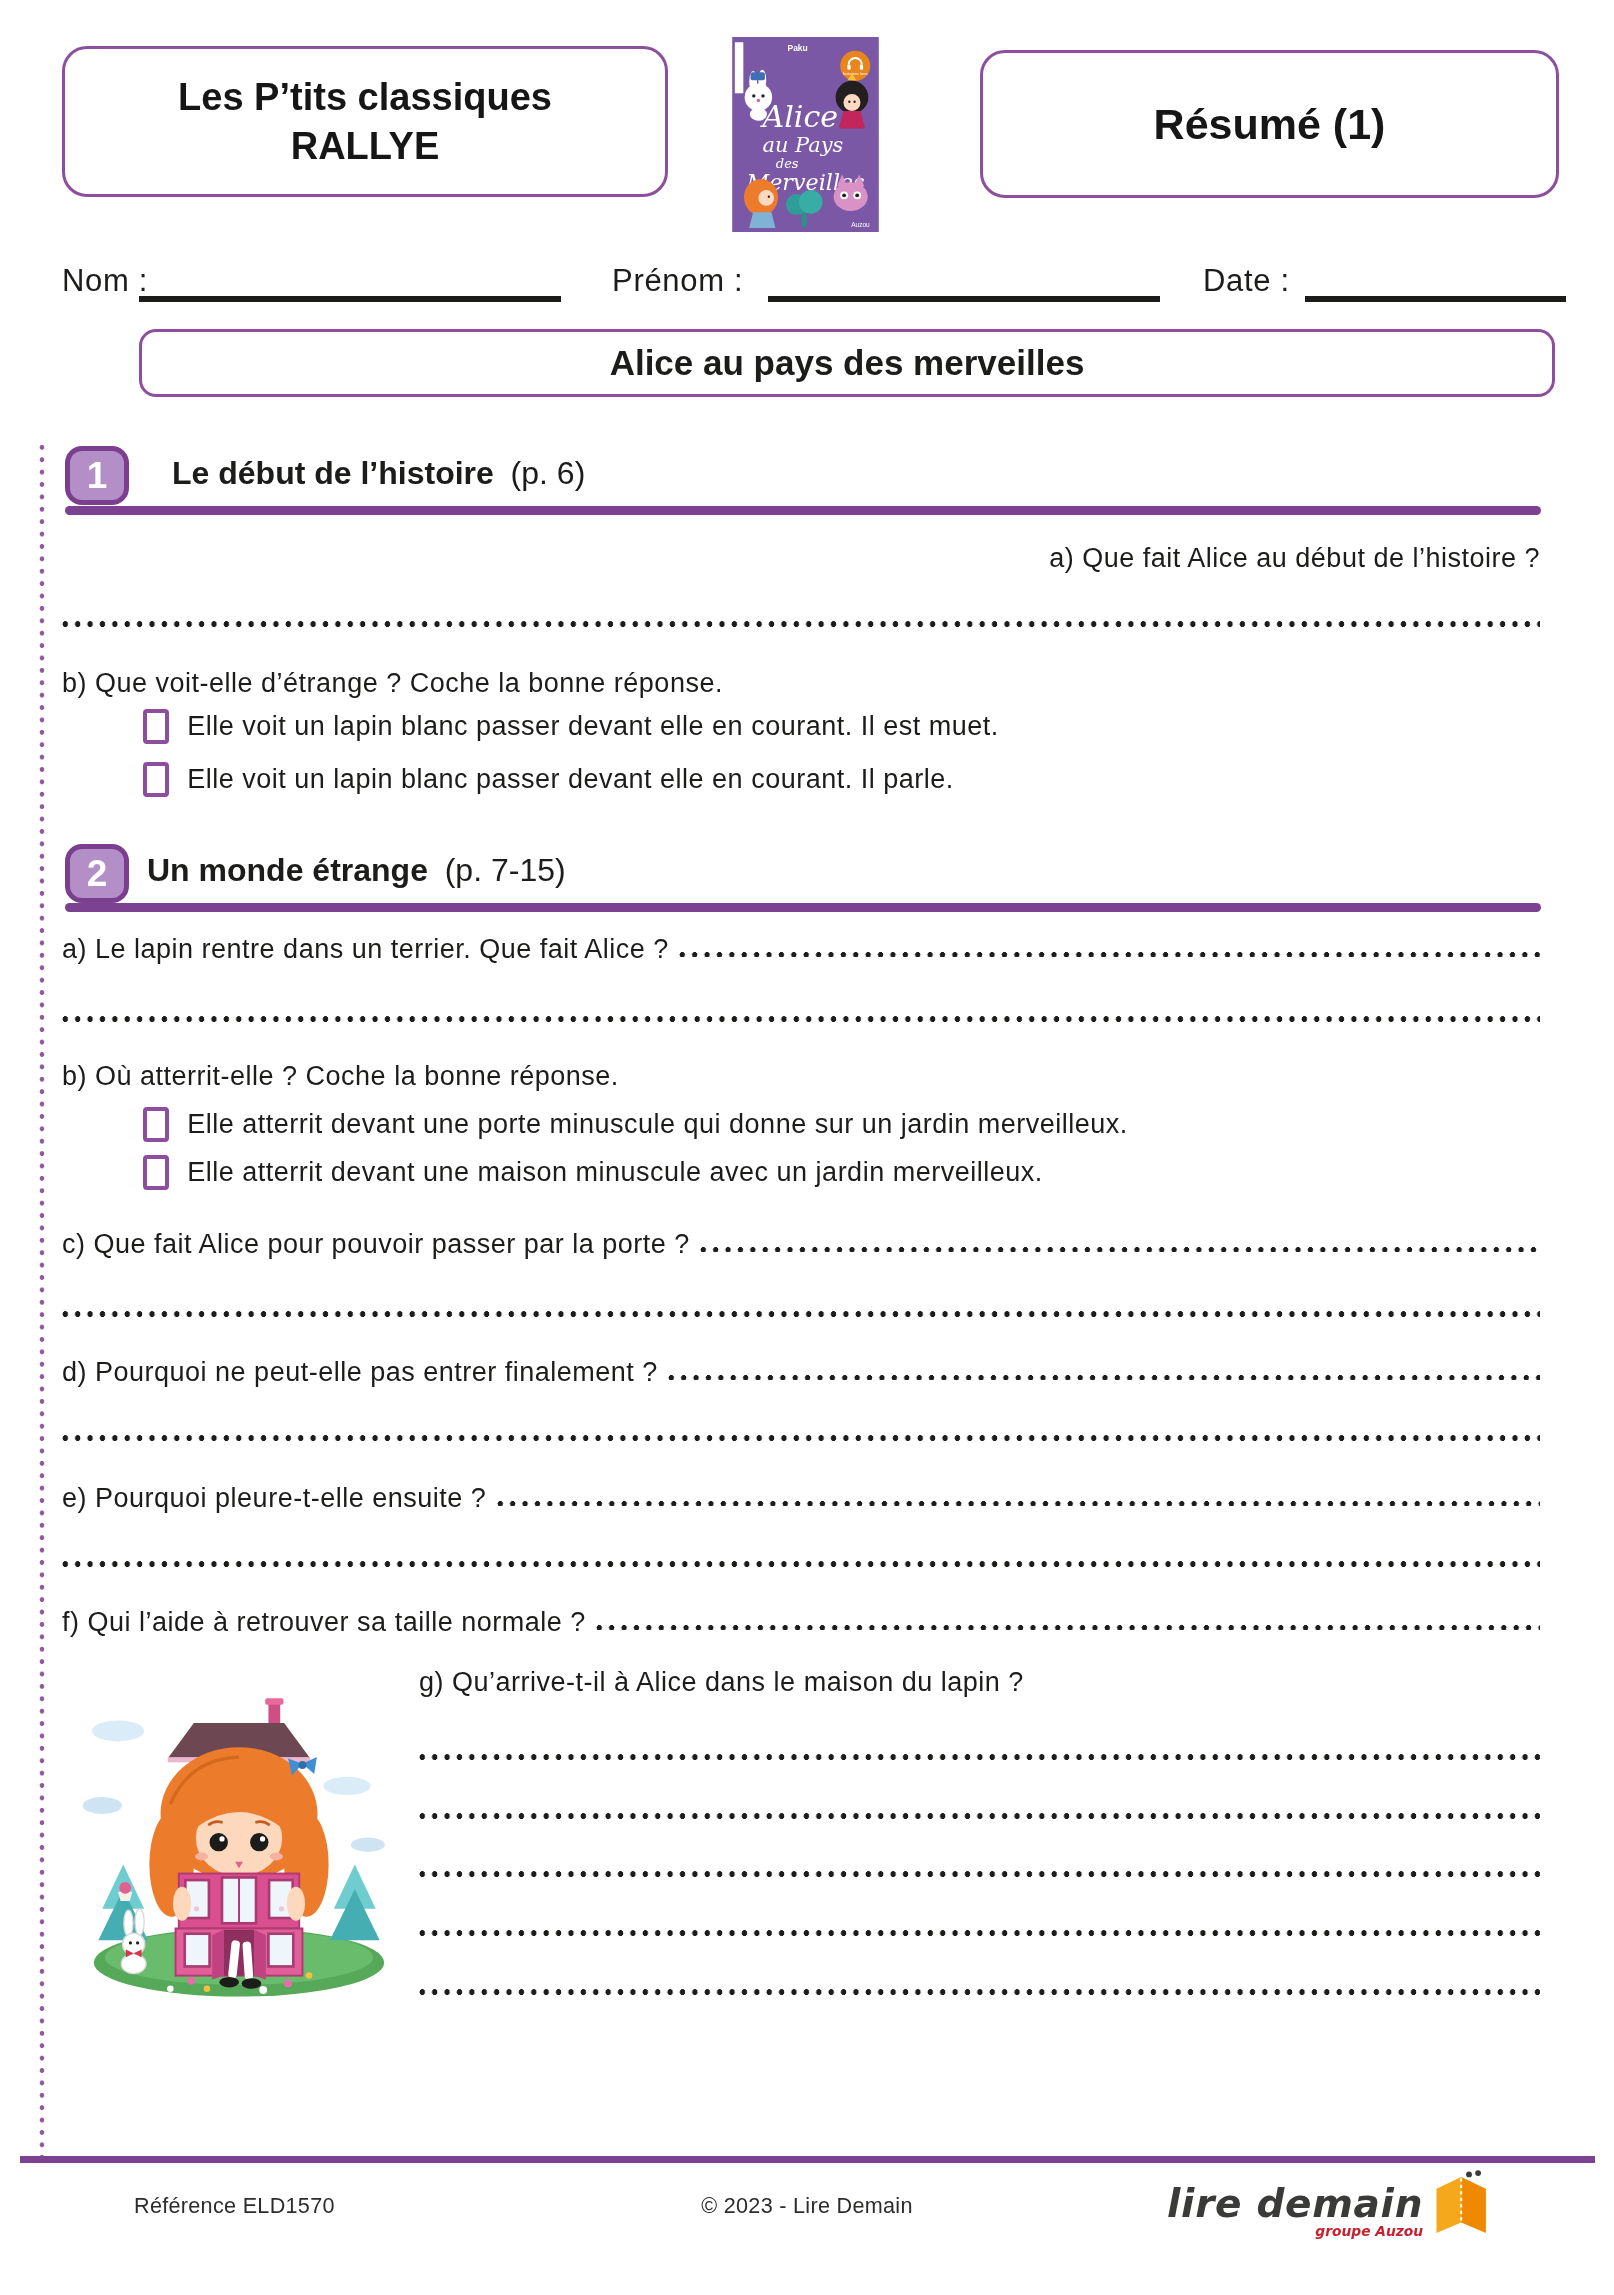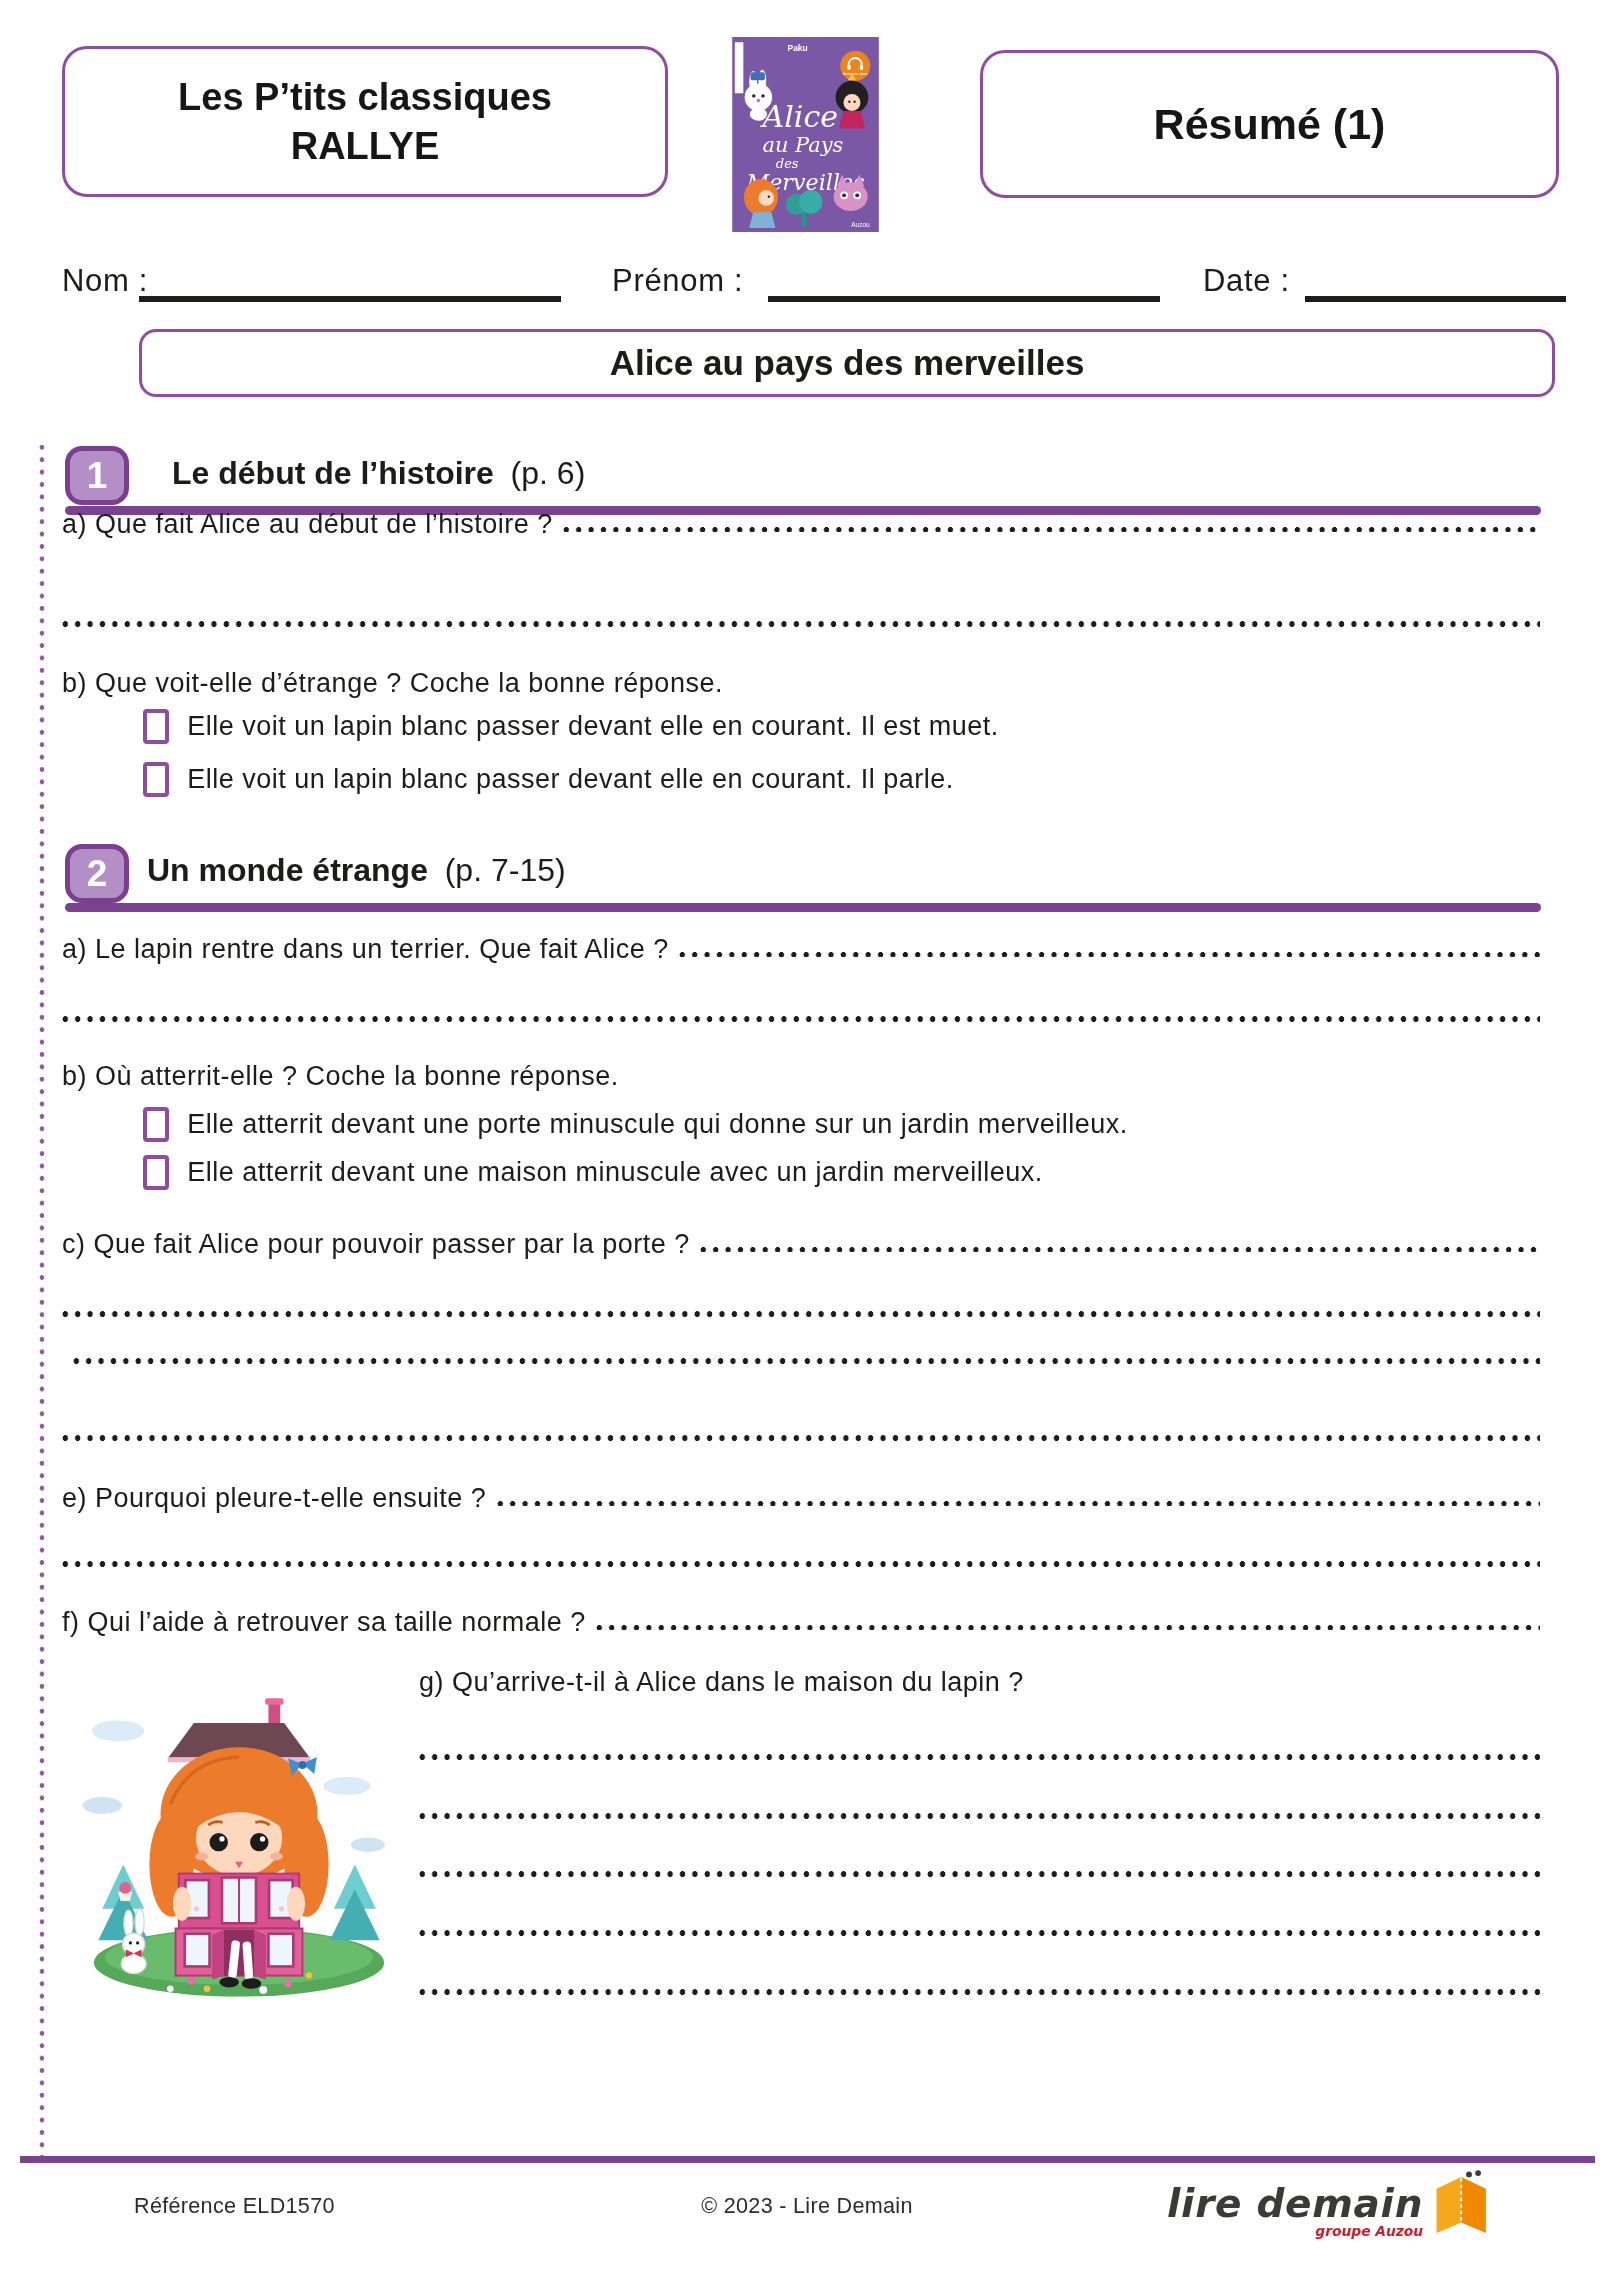--- a/index.html
+++ b/index.html
@@ -150,21 +150,21 @@
 
   <div id="left-dashes"></div>
 
   <div class="rule" style="top:506px;"></div>
   <div class="badge" style="top:446px;">1</div>
   <div class="sec-head" style="top:455px;margin-left:25px;">
     <span class="sec-title">Le début de l’histoire</span>
     <span class="sec-pages">(p. 6)</span>
   </div>
 
-  <div class="qline" style="top:509px;">
+  <div class="qline" style="top:543px;flex-direction:column;">
     <span>a) Que fait Alice au début de l’histoire ?</span>
     <span class="dots"></span>
   </div>
   <div class="dotline" style="left:62px;top:620px;width:1478px;"></div>
 
   <div class="plain" style="left:62px;top:668px;">b) Que voit-elle d’étrange ? Coche la bonne réponse.</div>
 
   <div class="opt" style="top:709px;">
     <span class="chk"></span>
     <span>Elle voit un lapin blanc passer devant elle en courant. Il est muet.</span>
@@ -198,20 +198,21 @@
     <span>Elle atterrit devant une maison minuscule avec un jardin merveilleux.</span>
   </div>
 
   <div class="qline" style="top:1229px;">
     <span>c) Que fait Alice pour pouvoir passer par la porte ?</span>
     <span class="dots"></span>
   </div>
   <div class="dotline" style="left:62px;top:1310px;width:1478px;"></div>
 
   <div class="qline" style="top:1357px;">
+    <span>d) Pourquoi ne peut-elle pas entrer finalement ?</span>
     <span class="dots"></span>
   </div>
   <div class="dotline" style="left:62px;top:1434px;width:1478px;"></div>
 
   <div class="qline" style="top:1483px;justify-content:center;">
     <span>e) Pourquoi pleure-t-elle ensuite ?</span>
     <span class="dots"></span>
   </div>
   <div class="dotline" style="left:62px;top:1560px;width:1478px;"></div>
 

